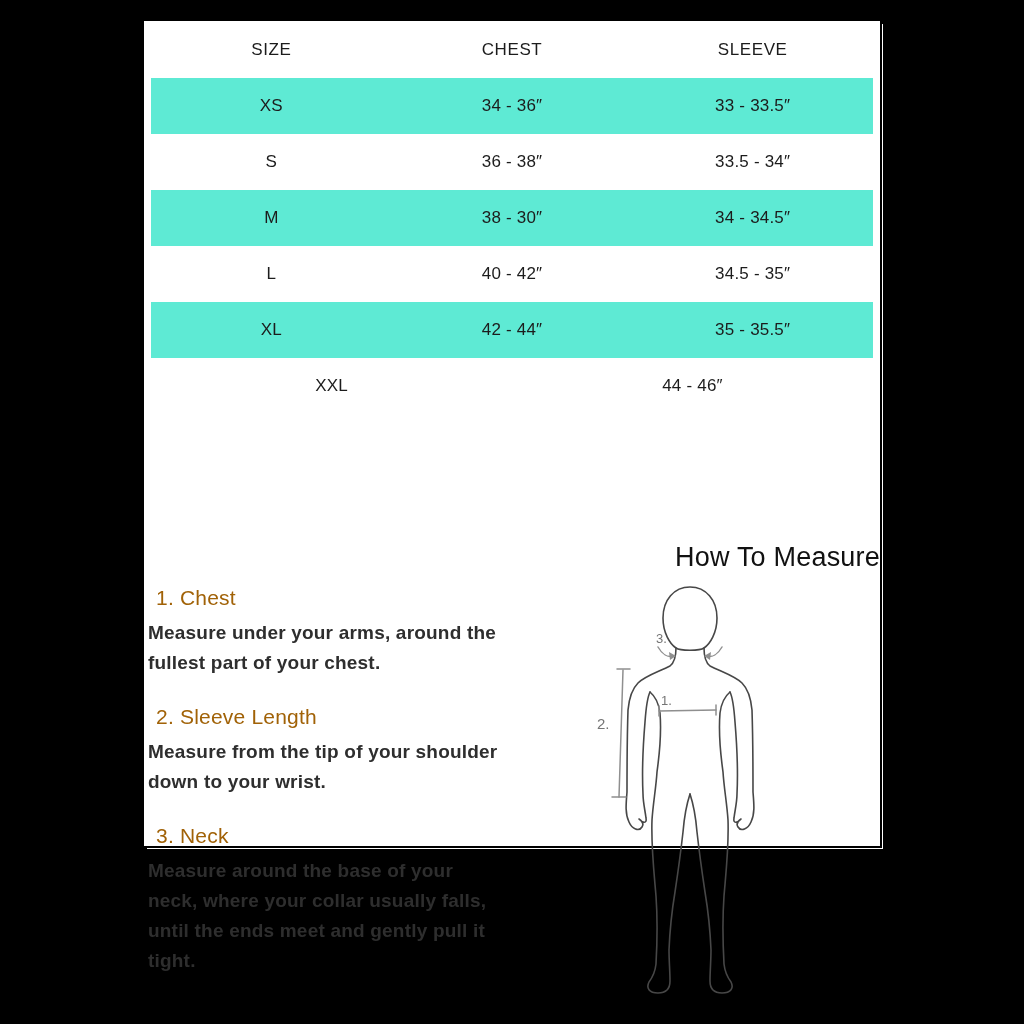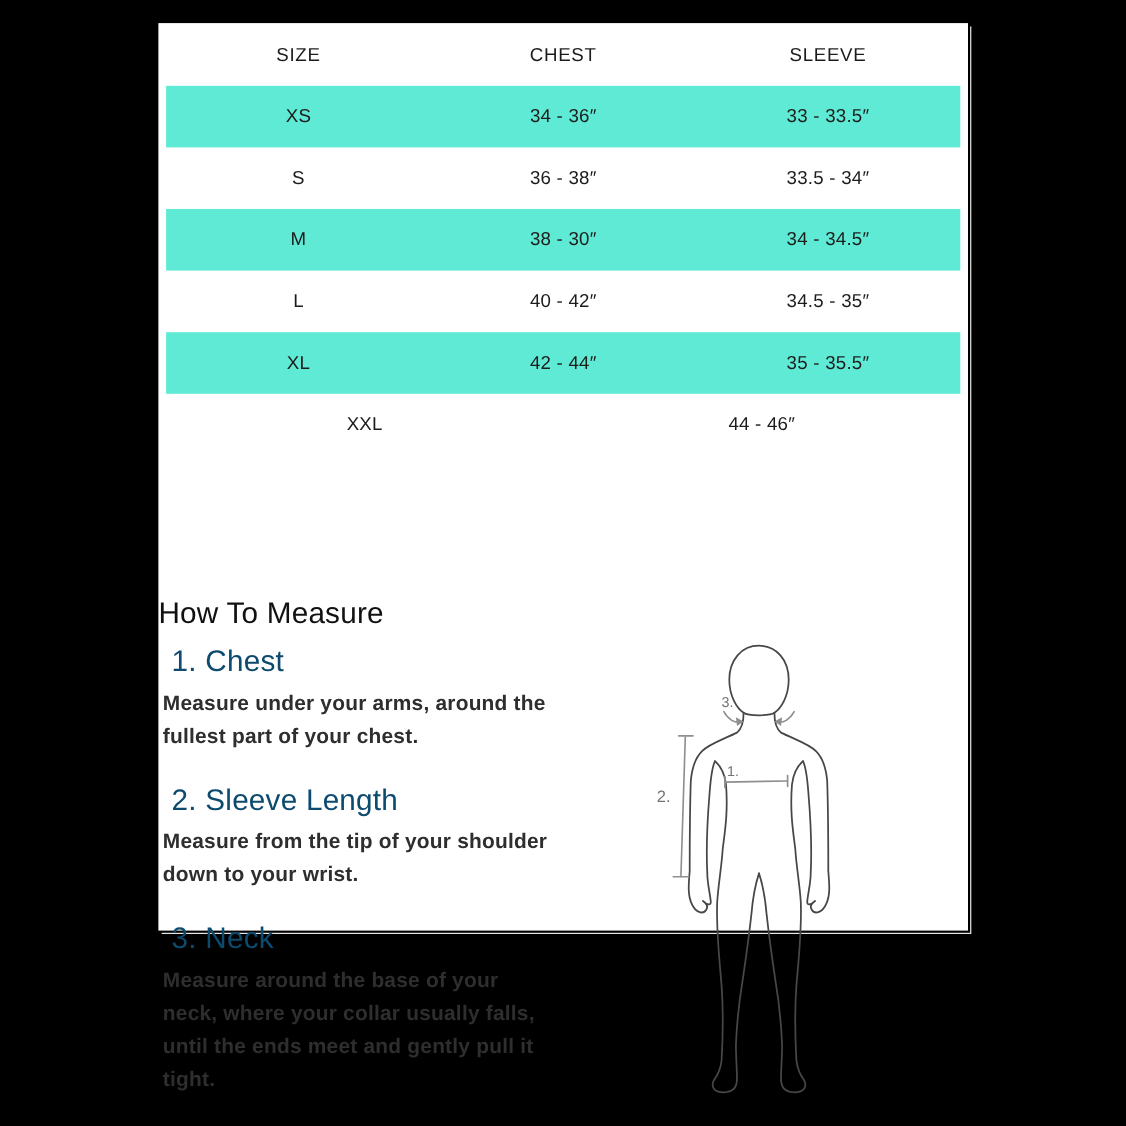--- a/index.html
+++ b/index.html
@@ -23,31 +23,31 @@
   .trow.head { height: 57px; }
   .trow.alt { background: #5eead4; }
   .cell {
     flex: 1 1 0; text-align: center;
     font-size: 17px; color: #1c1c1c; letter-spacing: 0.2px;
   }
   .trow.head .cell { font-weight: 500; letter-spacing: 0.6px; }
   
   .title {
     position: absolute; top: 521px; left: 0; right: 0;
-    margin: 0; text-align: left;
+    margin: 0; text-align: right;
     font-size: 27px; font-weight: 500; color: #111111;
     letter-spacing: 0.2px;
   }
   .steps {
     position: absolute; left: 4px; top: 565px; width: 352px;
   }
   .step { margin: 0 0 27px 0; }
   .step-h {
     margin: 0 0 8px 0; padding-left: 8px;
-    font-size: 27px; font-weight: 500; color: #0c4a6e;
+    font-size: 21px; font-weight: 500; color: #a16207;
     letter-spacing: 0.2px;
   }
   .step-p {
     margin: 0;
     font-size: 19px; line-height: 30px; color: #2e2e2e;
     letter-spacing: 0.2px;
     font-weight: bold;
   }
   
   .figure {

